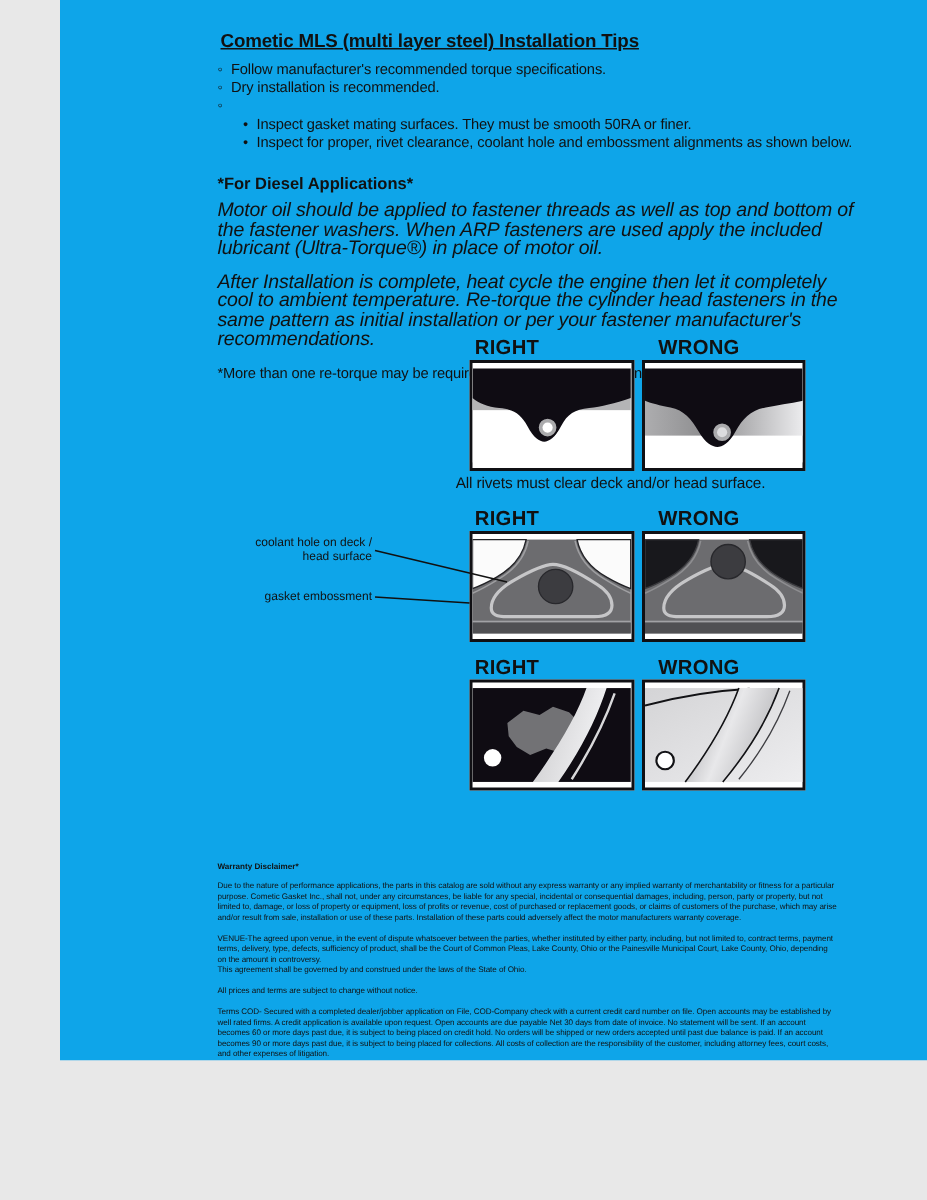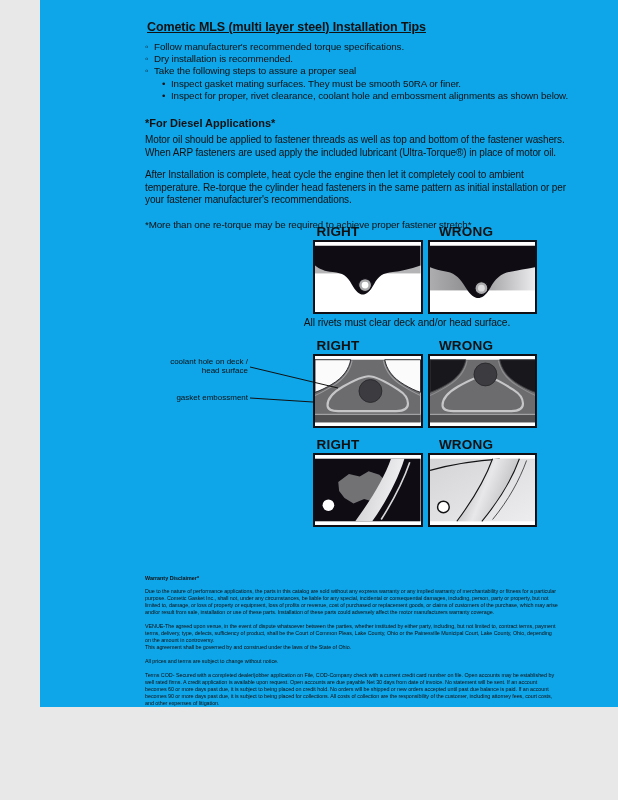--- a/index.html
+++ b/index.html
@@ -16,21 +16,21 @@
   .doc-title{
     font-size:12.5px;font-weight:bold;letter-spacing:-0.1px;
     text-decoration:underline;margin:0 0 7px 2px;
   }
   .tips{font-size:9.8px;line-height:12.2px;letter-spacing:-0.1px;}
   .tip{display:flex;}
   .tip .marker{width:9px;flex:0 0 9px;text-align:left;}
   .tip.sub{margin-left:17px;}
   .tip.sub .marker{width:9px;}
   .diesel-heading{font-size:11px;font-weight:bold;margin:15px 0 5px 0;}
-  .body-para{font-size:10px;line-height:12.6px;letter-spacing:-0.12px;margin:0 0 10px 0;width:424px;}
+  .body-para{font-size:13px;line-height:12.6px;letter-spacing:-0.12px;margin:0 0 10px 0;width:424px;font-style:italic;}
   .note{font-size:9.8px;letter-spacing:-0.12px;margin:12px 0 0 0;}
 
   .figures{position:absolute;left:237px;top:224px;width:260px;}
   .figure{margin-bottom:9px;}
   .fig-labels{display:flex;width:250px;margin-bottom:1px;}
   .fig-labels span{flex:0 0 122px;text-align:center;font-size:13.5px;font-weight:bold;letter-spacing:0.2px;}
   .fig-labels span + span{margin-left:6px;}
   .fig-panels{display:flex;position:relative;padding-left:36px;}
   .panel{width:118px;height:70px;border:2px solid #101014;display:block;background:#fff;}
   .panel + .panel{margin-left:5px;}
@@ -60,21 +60,20 @@
       <div class="tip">
         <span class="marker">◦</span>
         <span>Follow manufacturer's recommended torque specifications.</span>
       </div>
       <div class="tip">
         <span class="marker">◦</span>
         <span>Dry installation is recommended.</span>
       </div>
       <div class="tip">
         <span class="marker">◦</span>
-        <span>Take the following steps to assure a proper seal</span>
       </div>
       <div class="tip sub">
         <span class="marker">•</span>
         <span>Inspect gasket mating surfaces.  They must be smooth 50RA or finer.</span>
       </div>
       <div class="tip sub">
         <span class="marker">•</span>
         <span>Inspect for proper, rivet clearance, coolant hole and embossment alignments as shown below.</span>
       </div>
     </div>

